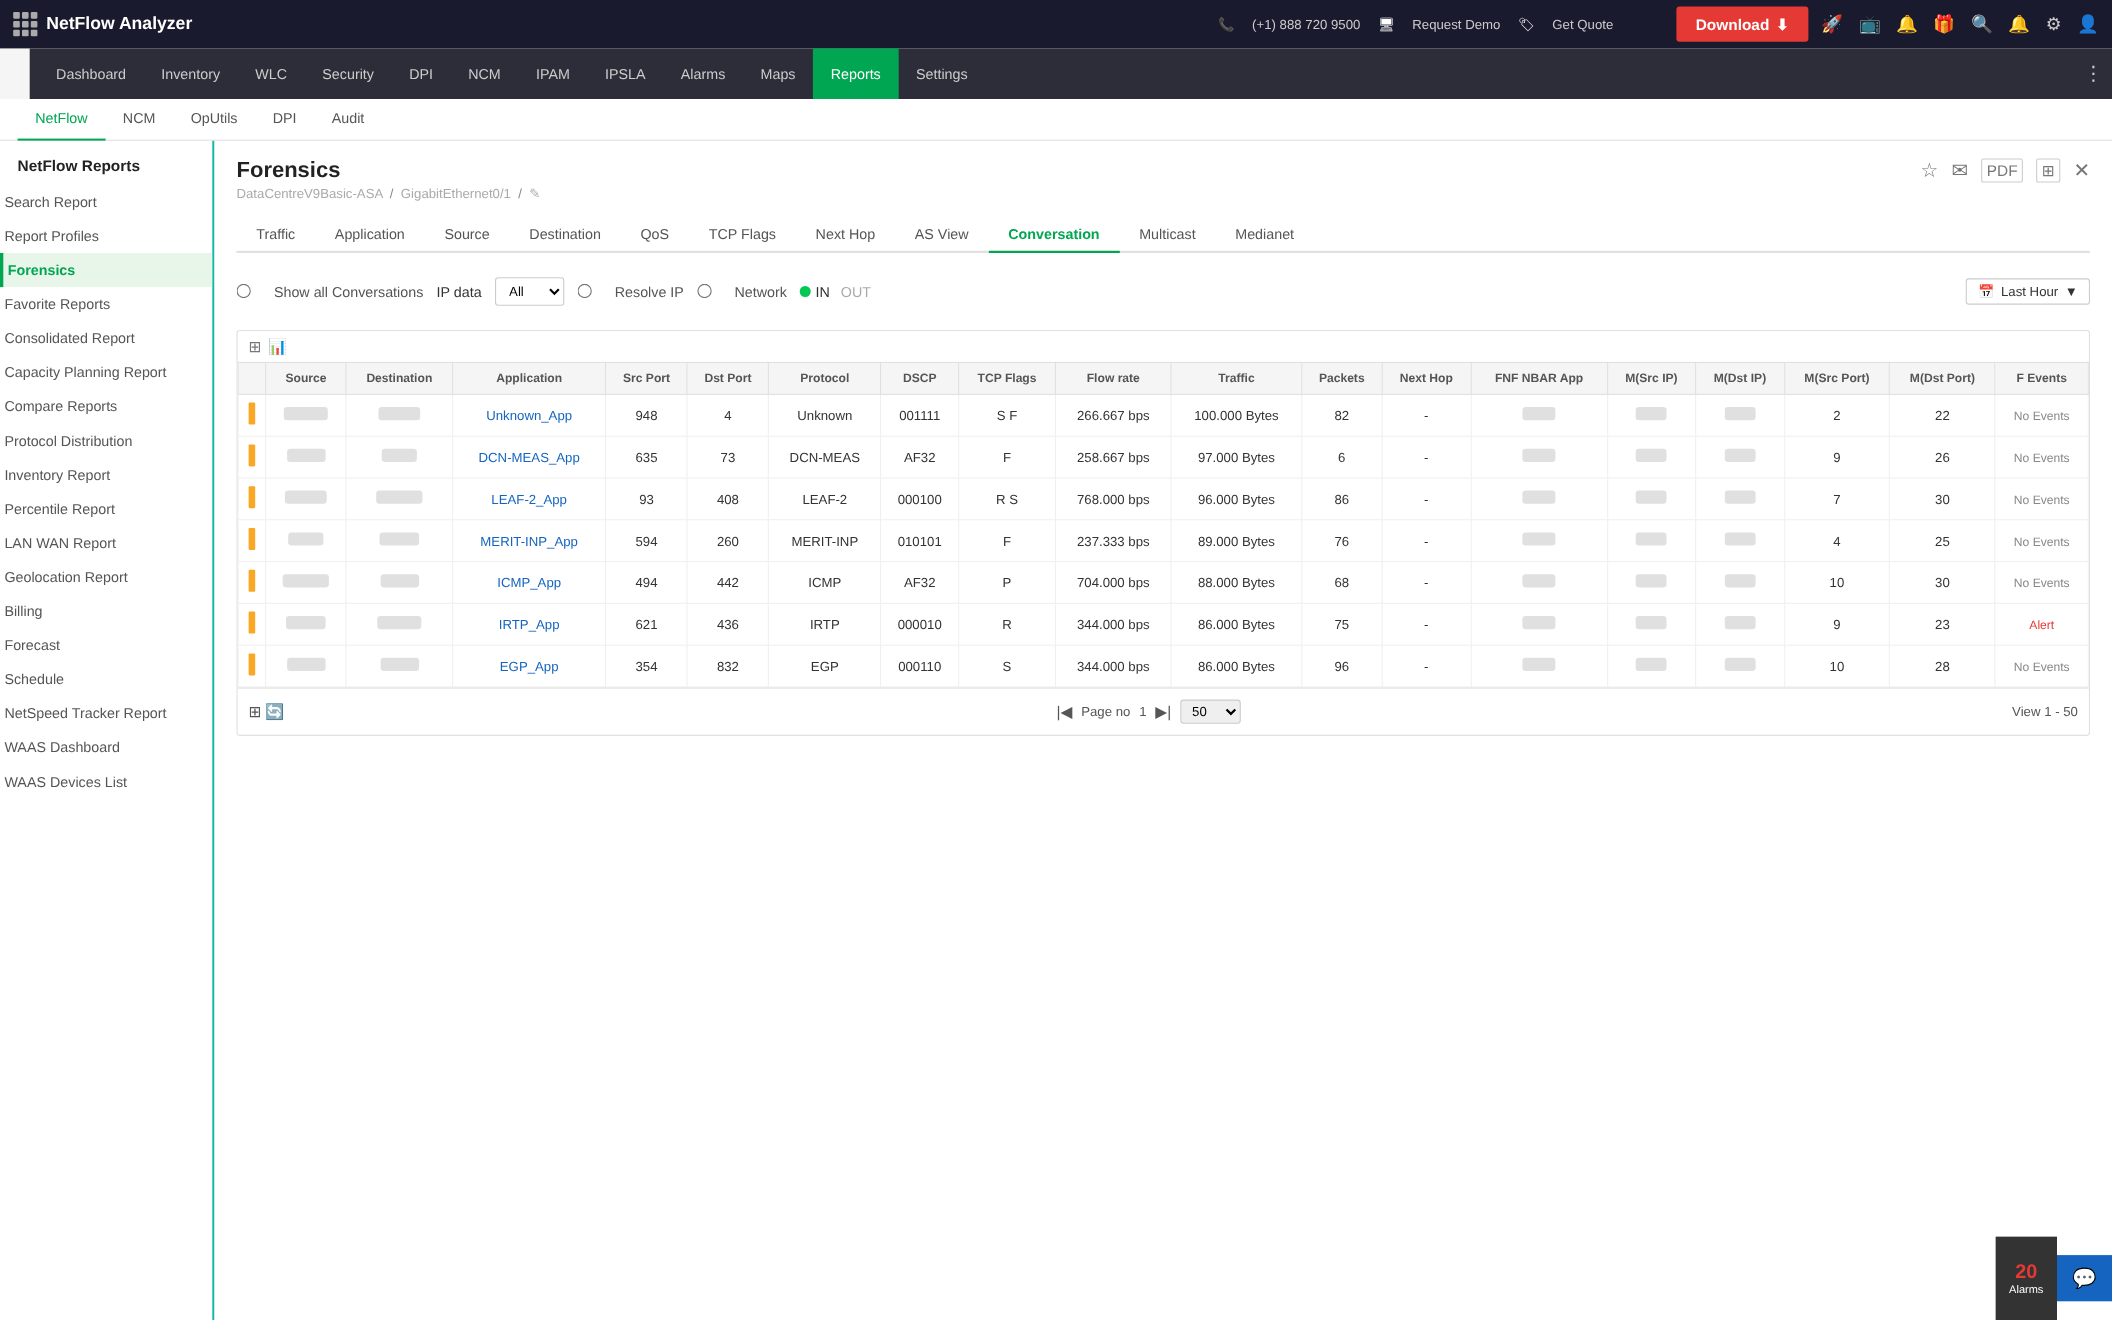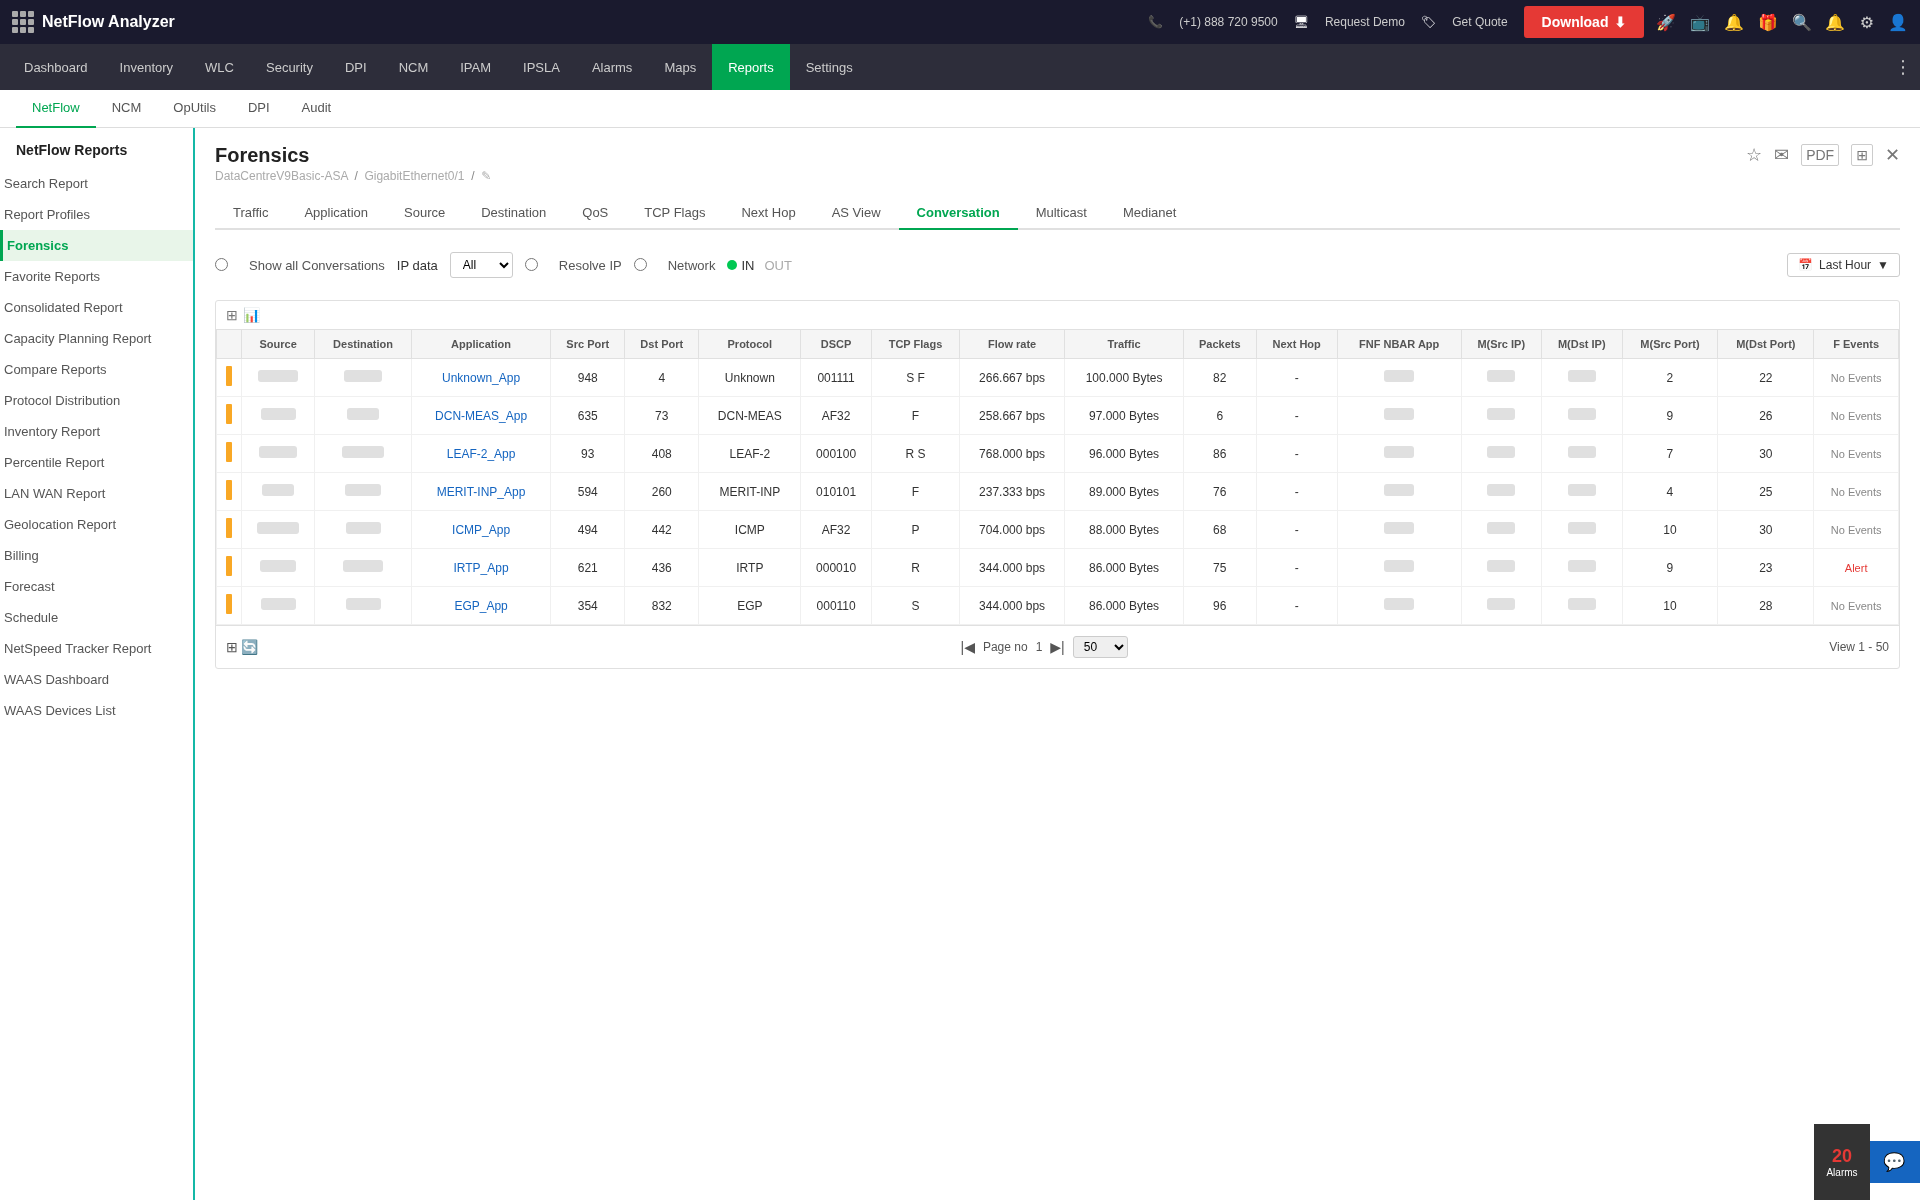--- a/index.html
+++ b/index.html
@@ -25,32 +25,34 @@
       border: none;
       padding: 8px 18px;
       font-size: 14px;
       font-weight: bold;
       border-radius: 3px;
       cursor: pointer;
       display: flex;
       align-items: center;
       gap: 6px;
       margin-right: 12px;
+      margin-left: 41px;
     }
     .top-icons { display: flex; align-items: center; gap: 14px; color: #ccc; }
     .top-icons span { cursor: pointer; font-size: 16px; }
 
     
     .main-nav {
       background: #2d2d3a;
       display: flex;
       align-items: center;
       height: 46px;
       padding: 0 8px;
       color: #ccc;
+      margin-left: 27px;
     }
     .main-nav .nav-item {
       padding: 0 16px;
       height: 46px;
       display: flex;
       align-items: center;
       cursor: pointer;
       font-size: 13px;
       color: #ccc;
     }

